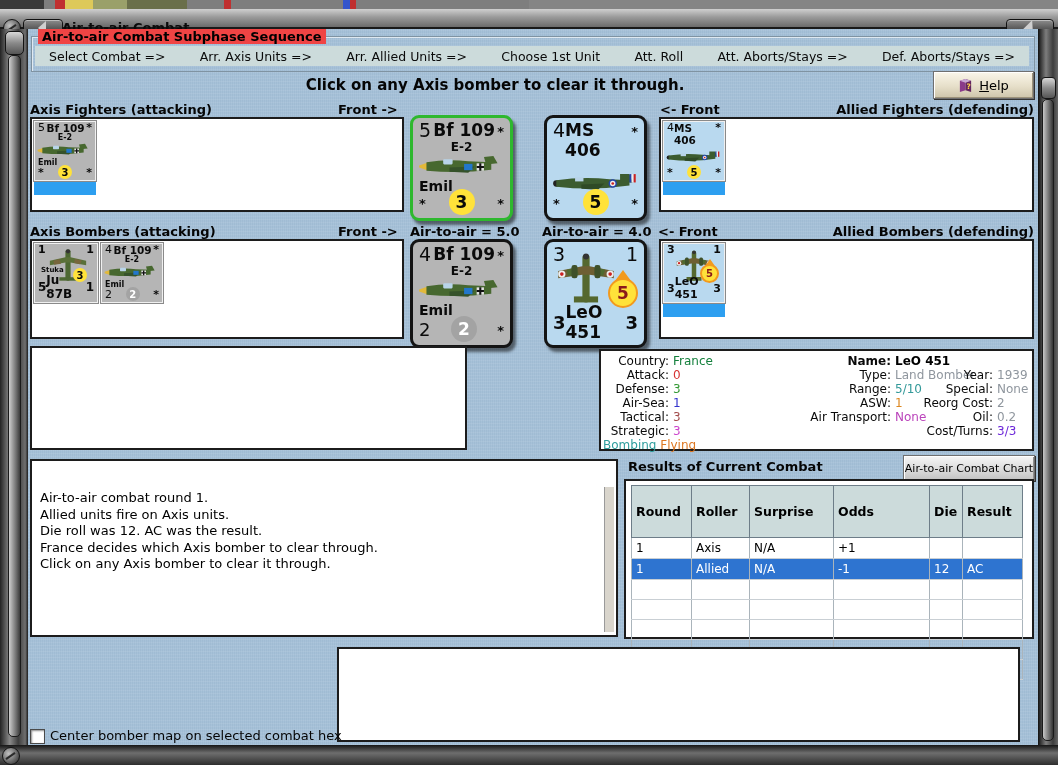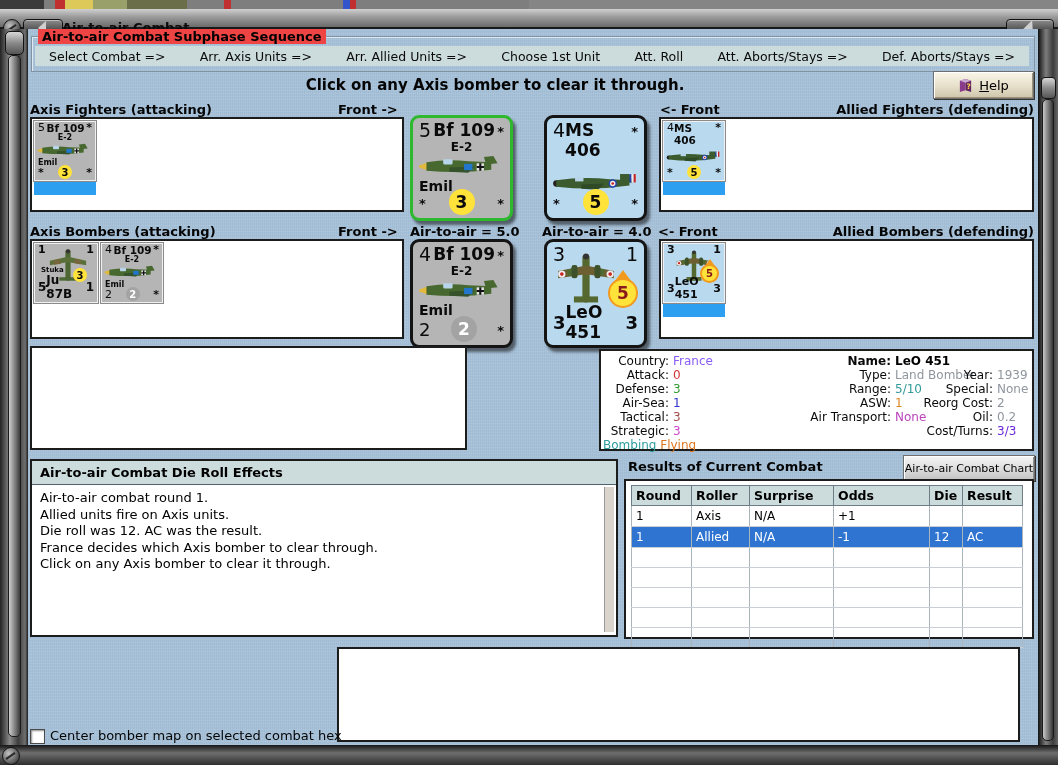--- a/index.html
+++ b/index.html
@@ -130,21 +130,21 @@
   
   #die-panel{left:30px;top:459px;width:588px;height:178px;border:2px solid #1c1c1c;box-sizing:border-box;background:#fff;}
   #die-hdr{height:23px;background:#ccdbdb;border-bottom:1px solid #51626d;font-size:13px;font-weight:bold;line-height:23px;padding-left:8px;}
   #die-body{position:absolute;left:2px;top:26px;right:12px;bottom:3px;background:#fff;font-size:13px;line-height:16.5px;padding:3px 0 0 6px;}
   #die-scroll{position:absolute;top:26px;right:2px;width:9px;bottom:3px;background:#d9d5cc;border-left:1px solid #9a9a9a;}
 
   
   #results-title{left:628px;top:459px;}
   #results-panel{left:624px;top:479px;width:410px;height:160px;background:#fff;border:2px solid #1c1c1c;box-sizing:border-box;}
   #results-table{border-collapse:collapse;margin:4px 0 0 5px;font-size:12px;}
-  #results-table th{background:#ccdbdb;font-weight:bold;text-align:left;border:1px solid #6d7d88;padding:2px 4px;font-size:12.5px;}
+  #results-table th{background:#ccdbdb;font-weight:bold;text-align:left;border:1px solid #6d7d88;padding:18px 4px;font-size:12.5px;}
   #results-table td{border-right:1px solid #aab4bb;border-bottom:1px solid #c9cfd4;border-left:1px solid #aab4bb;padding:1px 4px;height:17px;}
   #results-table tr.data td{height:18px;}
   #results-table tr.hl td{background:#2e74d0;color:#fff;}
 
   
   #bottom-box{left:337px;top:647px;width:683px;height:95px;background:#fff;border:2px solid #1c1c1c;box-sizing:border-box;}
   #cb{left:30px;top:729px;width:13px;height:13px;background:#fff;border:1px solid #4a4a4a;box-shadow:inset 1px 1px 2px rgba(0,0,0,.45);}
   #cb-label{left:50px;top:728px;font-size:13px;color:#050505;}
 </style>
 </head>
@@ -446,21 +446,21 @@
   </div>
   <div class="selbar" style="left:2px;top:63px;"></div>
 </div>
 
 <div class="abs uholder" style="left:30px;top:346px;width:437px;height:104px;"></div>
 
 <div class="abs" id="details-panel">
   <div class="ud-col" id="ud-col1">
     <div class="ud-row">
         <span class="ud-l">Country:</span>
-        <span style="color: #8b5cf6;">France</span>
+        <span style="color: #15803d;">France</span>
       </div>
     <div class="ud-row">
         <span class="ud-l">Attack:</span>
         <span style="color: rgb(214, 51, 51);">0</span>
       </div>
     <div class="ud-row">
         <span class="ud-l">Defense:</span>
         <span style="color: rgb(51, 153, 51);">3</span>
       </div>
     <div class="ud-row">
@@ -520,21 +520,20 @@
         <span style="color: rgb(143, 150, 158);">0.2</span>
       </div>
     <div class="ud-row">
         <span class="ud-l">Cost/Turns:</span>
         <span style="color: #6d28d9;">3/3</span>
       </div>
   </div>
 </div>
 
 <div class="abs" id="die-panel">
-  <div id="die-hdr">Air-to-air Combat Die Roll Effects</div>
   <div id="die-body">
     <div>Air-to-air combat round 1.</div>
     <div>Allied units fire on Axis units.</div>
     <div>Die roll was 12.  AC was the result.</div>
     <div>France decides which Axis bomber to clear through.</div>
     <div>Click on any Axis bomber to clear it through.</div>
   </div>
   <div id="die-scroll"></div>
 </div>
 

